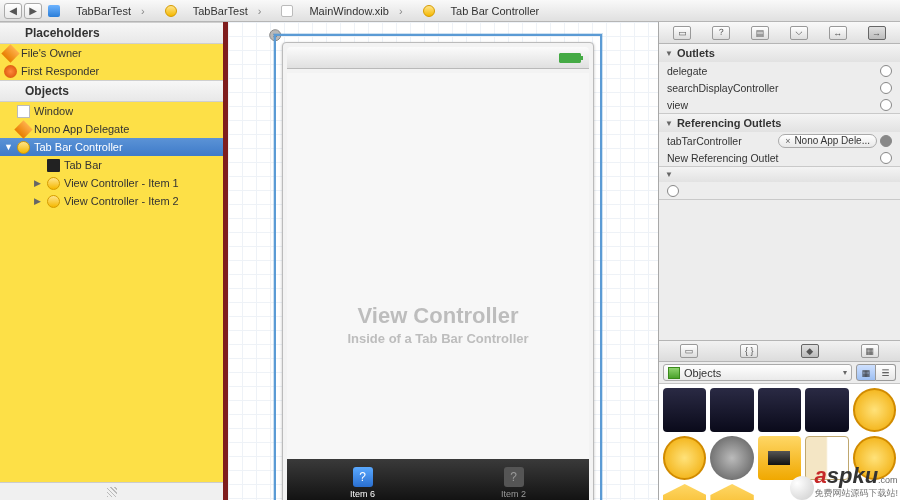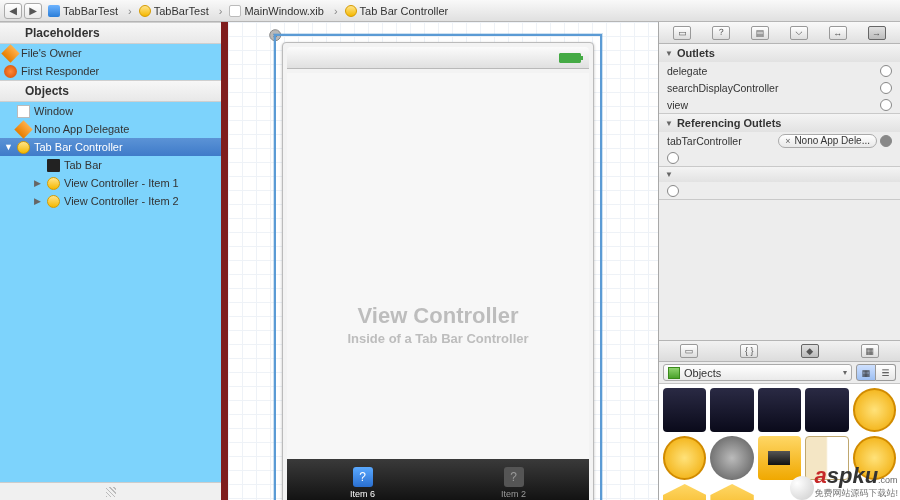--- a/index.html
+++ b/index.html
@@ -2,33 +2,33 @@
 <html><head>
 <meta charset="utf-8">
 <style>
   * { box-sizing: border-box; margin: 0; padding: 0; font-family: "Lucida Grande", "Helvetica Neue", Arial, sans-serif; }
   body { width: 900px; height: 500px; background: #ededed; font-size: 11px; color: #333; overflow: hidden; }
   .root { display: flex; flex-direction: column; width: 100%; height: 100%; }
   
   
   .topbar { height: 22px; background: linear-gradient(#f9f9f9,#e0e0e0); border-bottom: 1px solid #b5b5b5; display: flex; align-items: center; padding: 0 4px; gap: 2px; }
   .nav-arrow { width: 18px; height: 16px; border: 1px solid #aaa; border-radius: 3px; background: linear-gradient(#fff,#e9e9e9); display: flex; align-items: center; justify-content: center; font-size: 10px; color: #555; }
-  .crumb { display: flex; align-items: center; gap: 3px; padding: 0 4px; font-size: 11px; color: #333; }
+  .crumb { display: flex; align-items: center; gap: 16px; padding: 0 4px; font-size: 11px; color: #333; }
   .crumb + .crumb::before { content: "›"; margin-right: 4px; color: #888; }
   .crumb-icon { width: 12px; height: 12px; border-radius: 2px; display:inline-block; }
   .icon-blue { background: linear-gradient(#6db3ff,#2a7dd8); }
   .icon-yellow { background: linear-gradient(#ffe48a,#f5b800); border-radius: 50%; border:1px solid #d69b00;}
   .icon-file { background: #fff; border:1px solid #bbb; }
   .icon-orange-cube{ background: linear-gradient(#ffb04a,#e77d00); transform: rotate(45deg); width:10px;height:10px;}
   .icon-black-bar{ background:#222; width:14px;height:8px;border-radius:1px;}
   
   .main { flex: 1; display: flex; min-height: 0; }
   
   
-  .left-panel { width: 228px; background: #7dd3fc; border-right: 7px solid #7f1d1d; display:flex; flex-direction:column; }
+  .left-panel { width: 228px; background: #fde047; border-right: 5px solid #7f1d1d; display:flex; flex-direction:column; }
   .section-header { background: linear-gradient(#f7f7f7,#e8e8e8); border-top: 1px solid #cfcfcf; border-bottom:1px solid #cfcfcf; padding: 3px 6px; display:flex; align-items:center; gap:6px; font-weight:bold; font-size:12px; }
   .section-header .cube{ width:13px;height:13px; display:inline-block; }
   .cube-blue{ background:linear-gradient(#9bd1ff,#3a8ee0); transform:rotate(45deg);width:9px;height:9px; margin:0 2px;}
   .cube-dark{ background:linear-gradient(#666,#222); transform:rotate(45deg);width:9px;height:9px;margin:0 2px;}
   .outline { flex:0 0 auto; }
   .row { display:flex; align-items:center; gap:4px; padding:2px 6px; height:18px;}
   .row.selected { background: linear-gradient(#5b93d6,#3f7bc9); color:#fff;}
   .indent1{ padding-left:4px;} .indent2{ padding-left:34px;}
   .disclosure { width:9px; display:inline-block; color:#666; font-size:9px;}
   .row.selected .disclosure{ color:#fff;}
@@ -250,20 +250,21 @@
           </div>
         <div class="insp-row">
           <span class="rlabel">tabTarController</span>
           <span class="pill">
               <span class="x">×</span>
               <span>Nono App Dele...</span>
             </span>
           <span class="circle-btn" style="background:#888;margin-left:3px;"></span>
         </div>
         <div class="insp-row">
+            <span class="rlabel">New Referencing Outlet</span>
             <span class="circle-btn"></span>
           </div>
       </div>
 
       <div class="insp-section">
         <div class="insp-head">
             <span class="tri">▼</span>
           </div>
         <div class="insp-row">
             <span class="circle-btn"></span>

